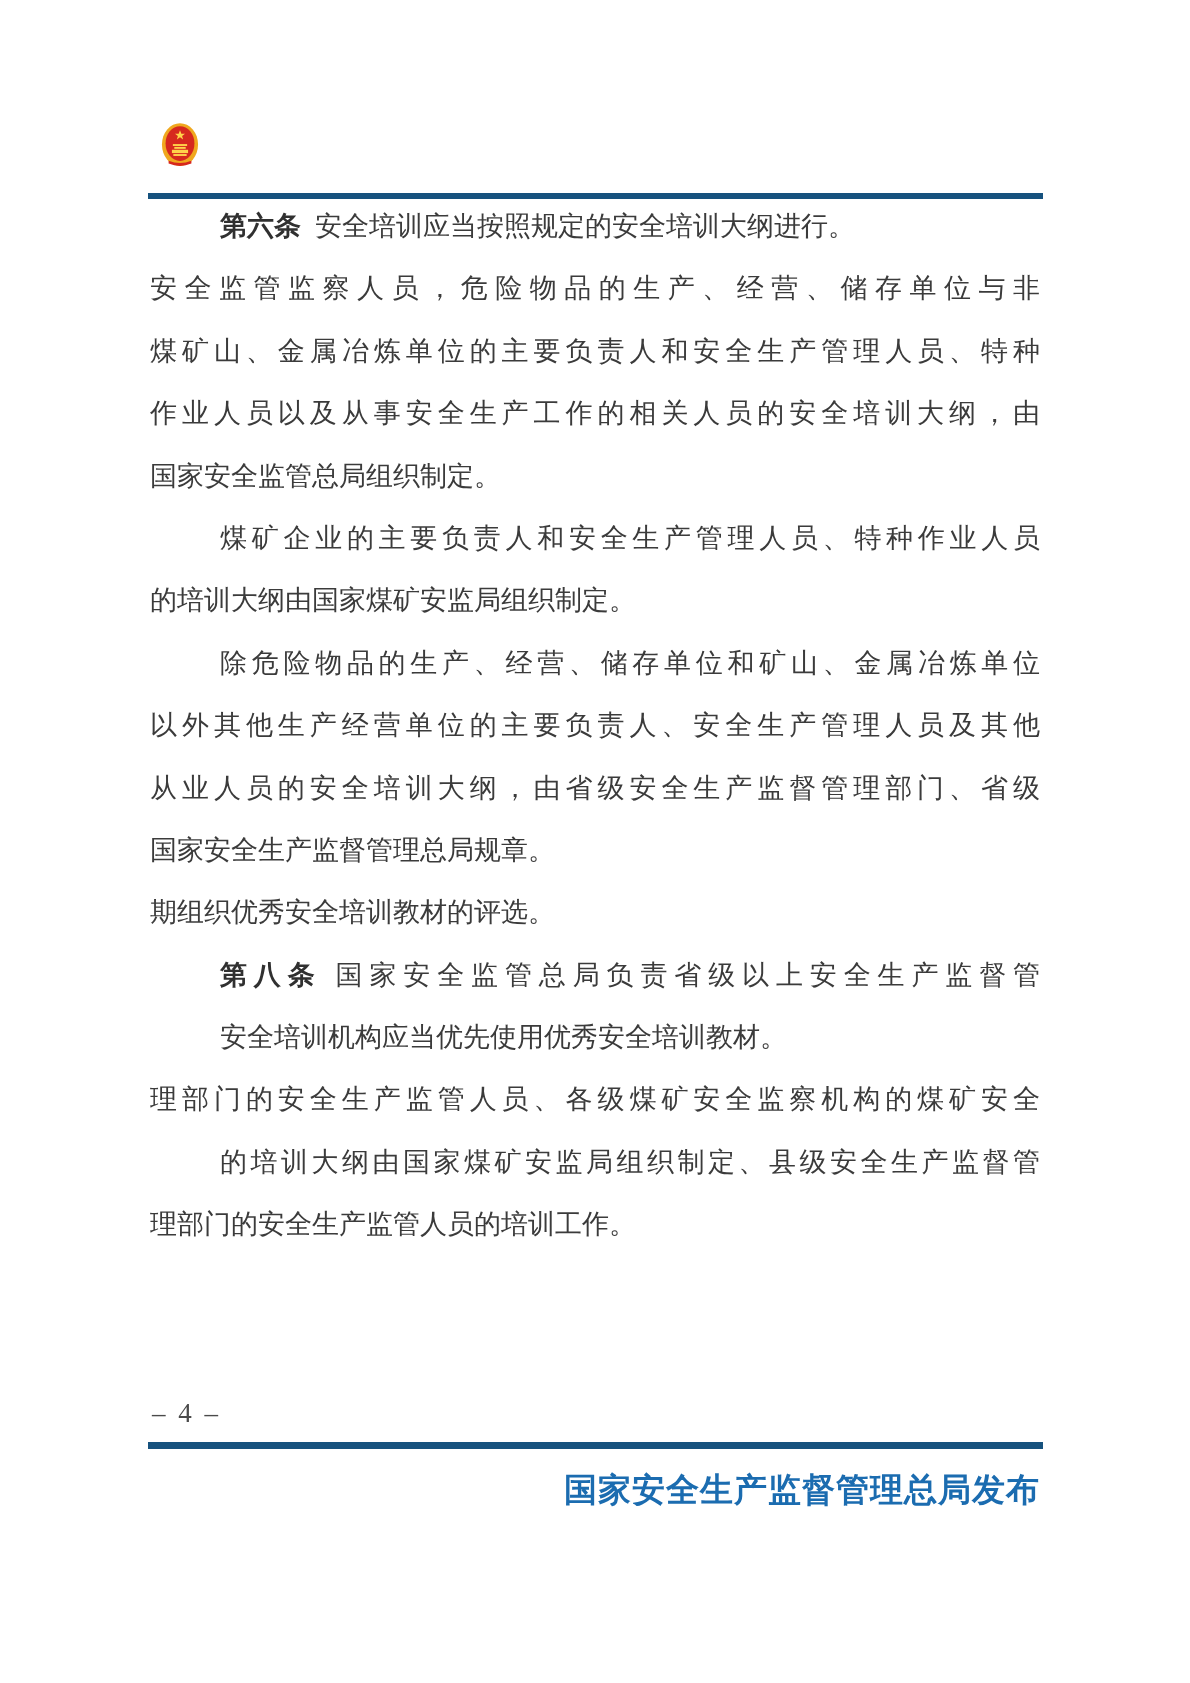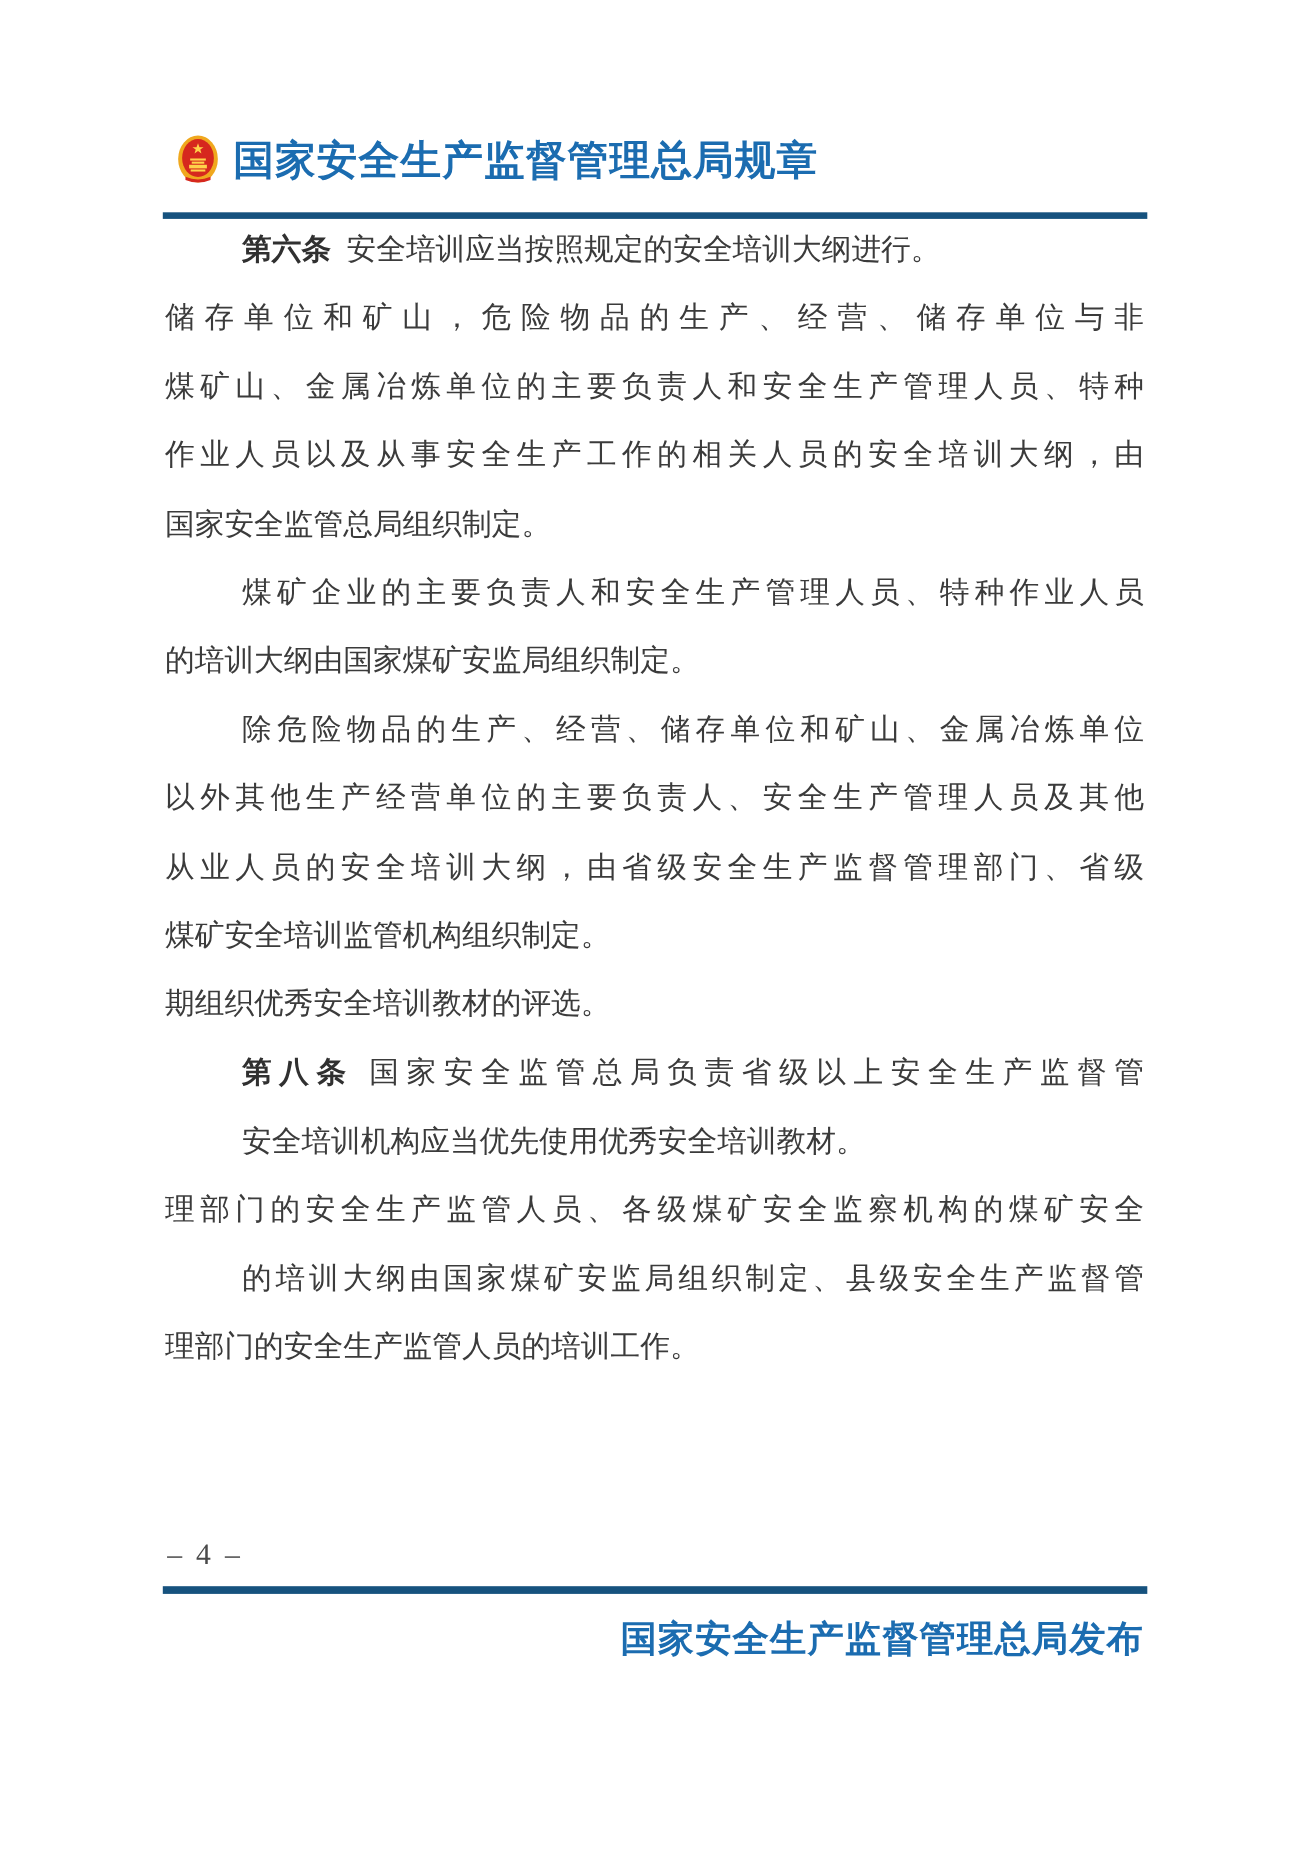--- a/index.html
+++ b/index.html
@@ -66,35 +66,34 @@
       <ellipse cx="20" cy="23" rx="19" ry="22.5" fill="#f0a81e"></ellipse>
       <ellipse cx="20" cy="22" rx="15.2" ry="18.2" fill="#d6281e"></ellipse>
       <polygon fill="#ffd24a" points="20,8 21.4,11.7 25.3,11.7 22.2,14 23.3,17.7 20,15.4 16.7,17.7 17.8,14 14.7,11.7 18.6,11.7"></polygon>
       <rect x="12.5" y="22.5" width="15" height="2" fill="#ffd24a"></rect>
       <rect x="14" y="25.5" width="12" height="2" fill="#ffd24a"></rect>
       <rect x="11.5" y="28.5" width="17" height="3.5" fill="#ffd24a"></rect>
       <rect x="13" y="33" width="14" height="2" fill="#ffd24a"></rect>
       <path d="M8 40 Q20 45 32 40 L32 43 Q20 48 8 43 Z" fill="#d6281e"></path>
     </svg>
   </span>
-  <div class="header-title">国家安全生产监督管理总局规章</div>
   <div class="rule rule-top"></div>
 
   <div class="body-text">
     <div class="line indent end"><span class="prefix">第六条</span><span>安全培训应当按照规定的安全培训大纲进行。</span></div>
-    <div class="line"><span>储存单位和矿山，危险物品的生产、经营、储存单位与非</span></div>
+    <div class="line"><span>安全监管监察人员，危险物品的生产、经营、储存单位与非</span></div>
     <div class="line"><span>煤矿山、金属冶炼单位的主要负责人和安全生产管理人员、特种</span></div>
     <div class="line"><span>作业人员以及从事安全生产工作的相关人员的安全培训大纲，由</span></div>
     <div class="line end"><span>国家安全监管总局组织制定。</span></div>
     <div class="line indent"><span>煤矿企业的主要负责人和安全生产管理人员、特种作业人员</span></div>
     <div class="line end"><span>的培训大纲由国家煤矿安监局组织制定。</span></div>
     <div class="line indent"><span>除危险物品的生产、经营、储存单位和矿山、金属冶炼单位</span></div>
     <div class="line"><span>以外其他生产经营单位的主要负责人、安全生产管理人员及其他</span></div>
     <div class="line"><span>从业人员的安全培训大纲，由省级安全生产监督管理部门、省级</span></div>
-    <div class="line end"><span>煤矿安全培训监管机构组织制定。</span></div>
+    <div class="line end"><span>国家安全生产监督管理总局规章。</span></div>
     <div class="line end"><span>期组织优秀安全培训教材的评选。</span></div>
     <div class="line indent"><span class="prefix">第八条</span><span>国家安全监管总局负责省级以上安全生产监督管</span></div>
     <div class="line indent end"><span>安全培训机构应当优先使用优秀安全培训教材。</span></div>
     <div class="line"><span>理部门的安全生产监管人员、各级煤矿安全监察机构的煤矿安全</span></div>
     <div class="line indent"><span>的培训大纲由国家煤矿安监局组织制定、县级安全生产监督管</span></div>
     <div class="line end"><span>理部门的安全生产监管人员的培训工作。</span></div>
   </div>
 
   <div class="page-number">– 4 –</div>
   <div class="rule rule-bottom"></div>

